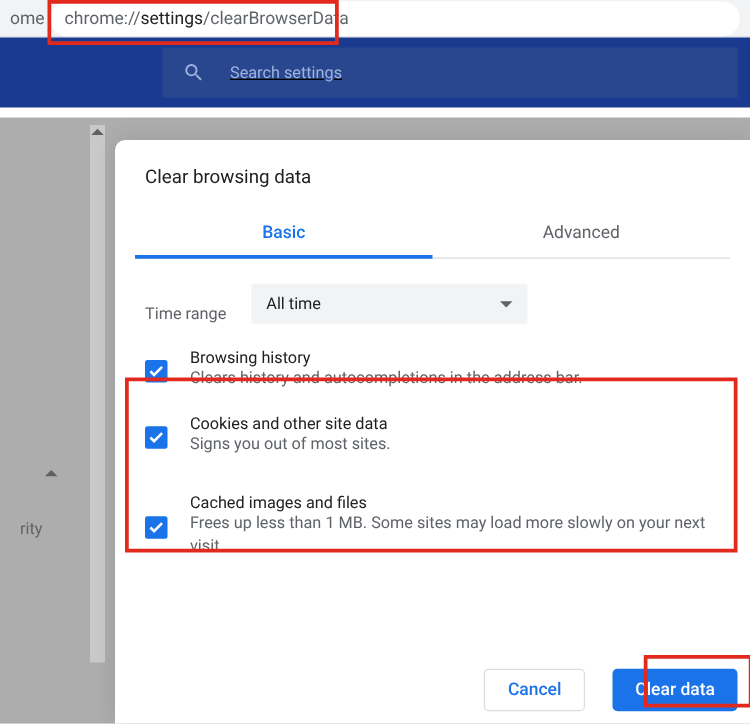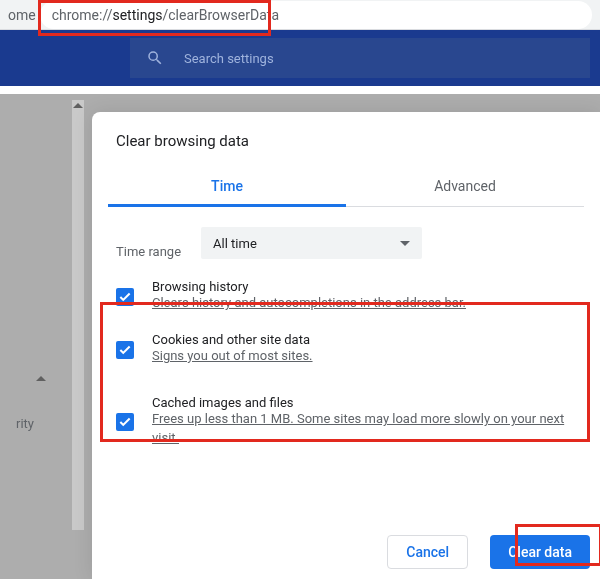--- a/index.html
+++ b/index.html
@@ -39,20 +39,21 @@
       top: 0; left: 38px; width: 233px; height: 36px;
       pointer-events: none;
     }
 
     .settings-header {
       height: 56px;
       background: #1a3a8f;
       display: flex;
       align-items: center;
       padding-left: 130px;
+      text-decoration: underline;
     }
     .search-settings {
       background: #29478f;
       height: 40px;
       width: 460px;
       display: flex;
       align-items: center;
       padding: 0 16px;
       color: #9fb3dd;
     }
@@ -159,21 +160,21 @@
       margin-right: 18px;
       margin-top: 2px;
       display: flex;
       align-items: center;
       justify-content: center;
       cursor: pointer;
       flex-shrink: 0;
     }
     .checkbox svg { display: block; }
     .check-text .title { color: #202124; font-size: 13px; }
-    .check-text .sub { color: #5f6368; font-size: 13px; line-height: 1.4; text-decoration: underline; }
+    .check-text .sub { color: #5f6368; font-size: 13px; line-height: 1.4; }
 
     .highlight-box {
       position: absolute;
       border: 3px solid #e2291e;
       pointer-events: none;
     }
     .hb1 { top: 302px; left: 100px; width: 490px; height: 140px; }
     .hb2 { top: 524px; left: 515px; width: 87px; height: 42px; }
 
     .dlg-buttons {
@@ -222,21 +223,21 @@
 
 <div class="scrollbar-track"></div>
 <div class="scroll-up" style="top:103px;left:73px;border-bottom:5px solid #606060;"></div>
 <div class="scroll-up" style="top:376px;left:36px;border-bottom:5px solid #606060;"></div>
 <div class="sidebar-text">rity</div>
 
 <div class="dialog">
   <div class="dlg-title">Clear browsing data</div>
 
   <div class="tabs">
-    <div class="tab active">Time</div>
+    <div class="tab active">Basic</div>
     <div class="tab">Advanced</div>
   </div>
 
   <div class="time-row">
     <span class="time-label">Time range</span>
     <div class="select">
       <span>All time</span>
       <span class="caret"></span>
     </div>
   </div>

